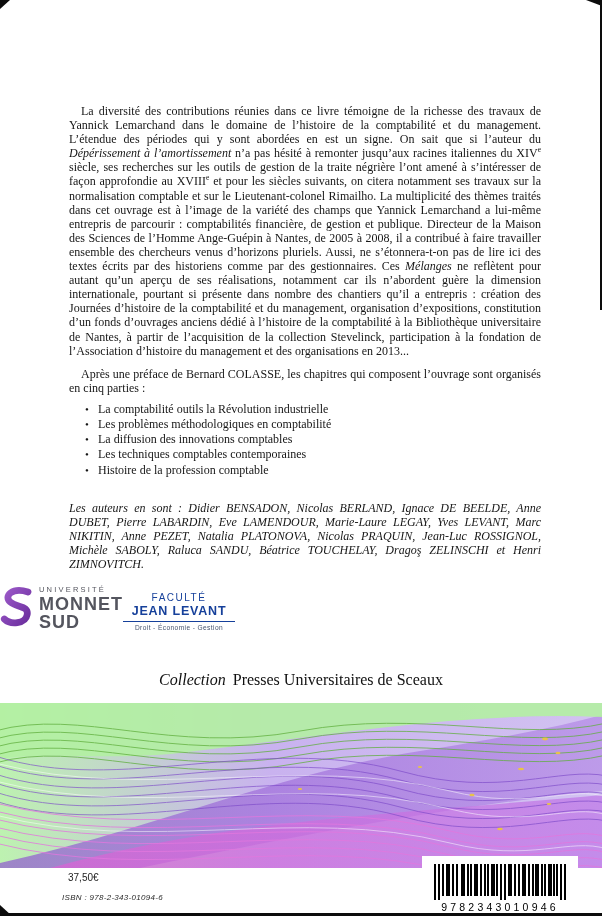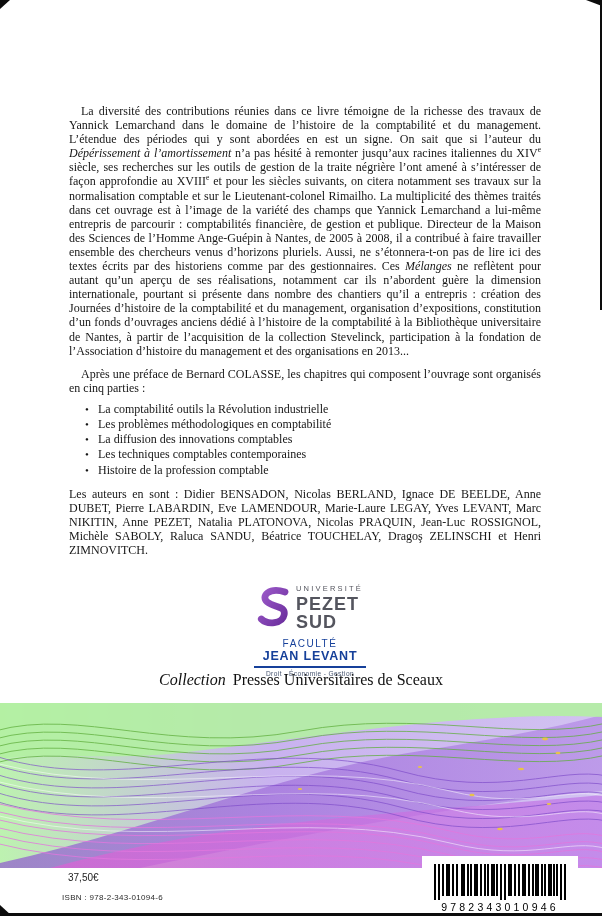--- a/index.html
+++ b/index.html
@@ -33,26 +33,26 @@
   .para{margin:0;}
   .indent{text-indent:12px;}
   .intro{margin-top:9px;}
   .it{font-style:italic;}
   sup{font-size:.62em;line-height:0;}
 
   ul.parts{list-style:none;margin:7px 0 0 16px;padding:0;}
   ul.parts li{position:relative;padding-left:13px;line-height:15.2px;}
   ul.parts li::before{content:"•";position:absolute;left:0;top:0;font-size:11px;}
 
-  .authors{margin-top:9px;text-align:justify;}
+  .authors{margin-top:23px;font-style:italic;text-align:justify;}
 
   
   .logos{
-    position:absolute;top:585px;left:18px;right:0;
-    display:flex;flex-direction:column;align-items:center;
+    position:absolute;top:585px;left:0;right:0;
+    display:flex;flex-direction:row;align-items:center;
     font-family:"Liberation Sans", sans-serif;
   }
   .ups-logo{display:flex;align-items:center;gap:5px;}
   .ups-text{display:flex;flex-direction:column;align-items:flex-start;line-height:1;}
   .ups-small{font-size:7.5px;letter-spacing:2.2px;color:#54555e;margin-bottom:2px;}
   .ups-big{font-size:18px;font-weight:bold;letter-spacing:1px;color:#54555e;}
   .fac-logo{margin-top:7px;display:flex;flex-direction:column;align-items:center;line-height:1.15;}
   .fac1{font-size:10px;font-weight:normal;letter-spacing:1.5px;color:#16409a;}
   .fac2{font-size:12.5px;font-weight:bold;letter-spacing:.8px;color:#16409a;}
   .fac-rule{width:112px;height:1.5px;background:#16409a;margin:3px 0 2px;}
@@ -70,21 +70,21 @@
 
   
   .price{
     position:absolute;left:68px;top:872px;
     font-family:"Liberation Sans", sans-serif;
     font-size:10px;color:#1c1c1c;
   }
   .isbn{
     position:absolute;left:62px;top:893px;
     font-family:"Liberation Sans", sans-serif;
-    font-size:8px;color:#2a2a2a;letter-spacing:.3px;
+    font-size:8px;color:#2a2a2a;letter-spacing:.3px;font-style:italic;
   }
   .barcode-box{
     position:absolute;right:24px;top:856px;
     width:156px;height:58px;background:#ffffff;
     display:flex;flex-direction:column;align-items:center;justify-content:flex-start;
     padding-top:8px;box-sizing:border-box;
   }
   .barcode-num{
     font-family:"Liberation Sans", sans-serif;
     font-size:10.5px;letter-spacing:3.2px;color:#000;margin-top:1px;
@@ -126,21 +126,21 @@
         <defs>
           <linearGradient id="sGrad" x1="0" y1="0" x2="1" y2="1">
             <stop offset="0" stop-color="#9b59c8"></stop>
             <stop offset="1" stop-color="#6c2f9e"></stop>
           </linearGradient>
         </defs>
         <path d="M33,7 C14,1 4,12 12,19 C20,26 34,23 32,34 C30,45 12,46 5,39" fill="none" stroke="url(#sGrad)" stroke-width="8" stroke-linecap="round"></path>
       </svg>
       <div class="ups-text">
         <div class="ups-small">UNIVERSITÉ</div>
-        <div class="ups-big">PEZET</div>
+        <div class="ups-big">MONNET</div>
         <div class="ups-big">SUD</div>
       </div>
     </div>
     <div class="fac-logo">
       <div class="fac1">FACULTÉ</div>
       <div class="fac2">JEAN LEVANT</div>
       <div class="fac-rule"></div>
       <div class="fac-sub">Droit - Économie - Gestion</div>
     </div>
   </div>

